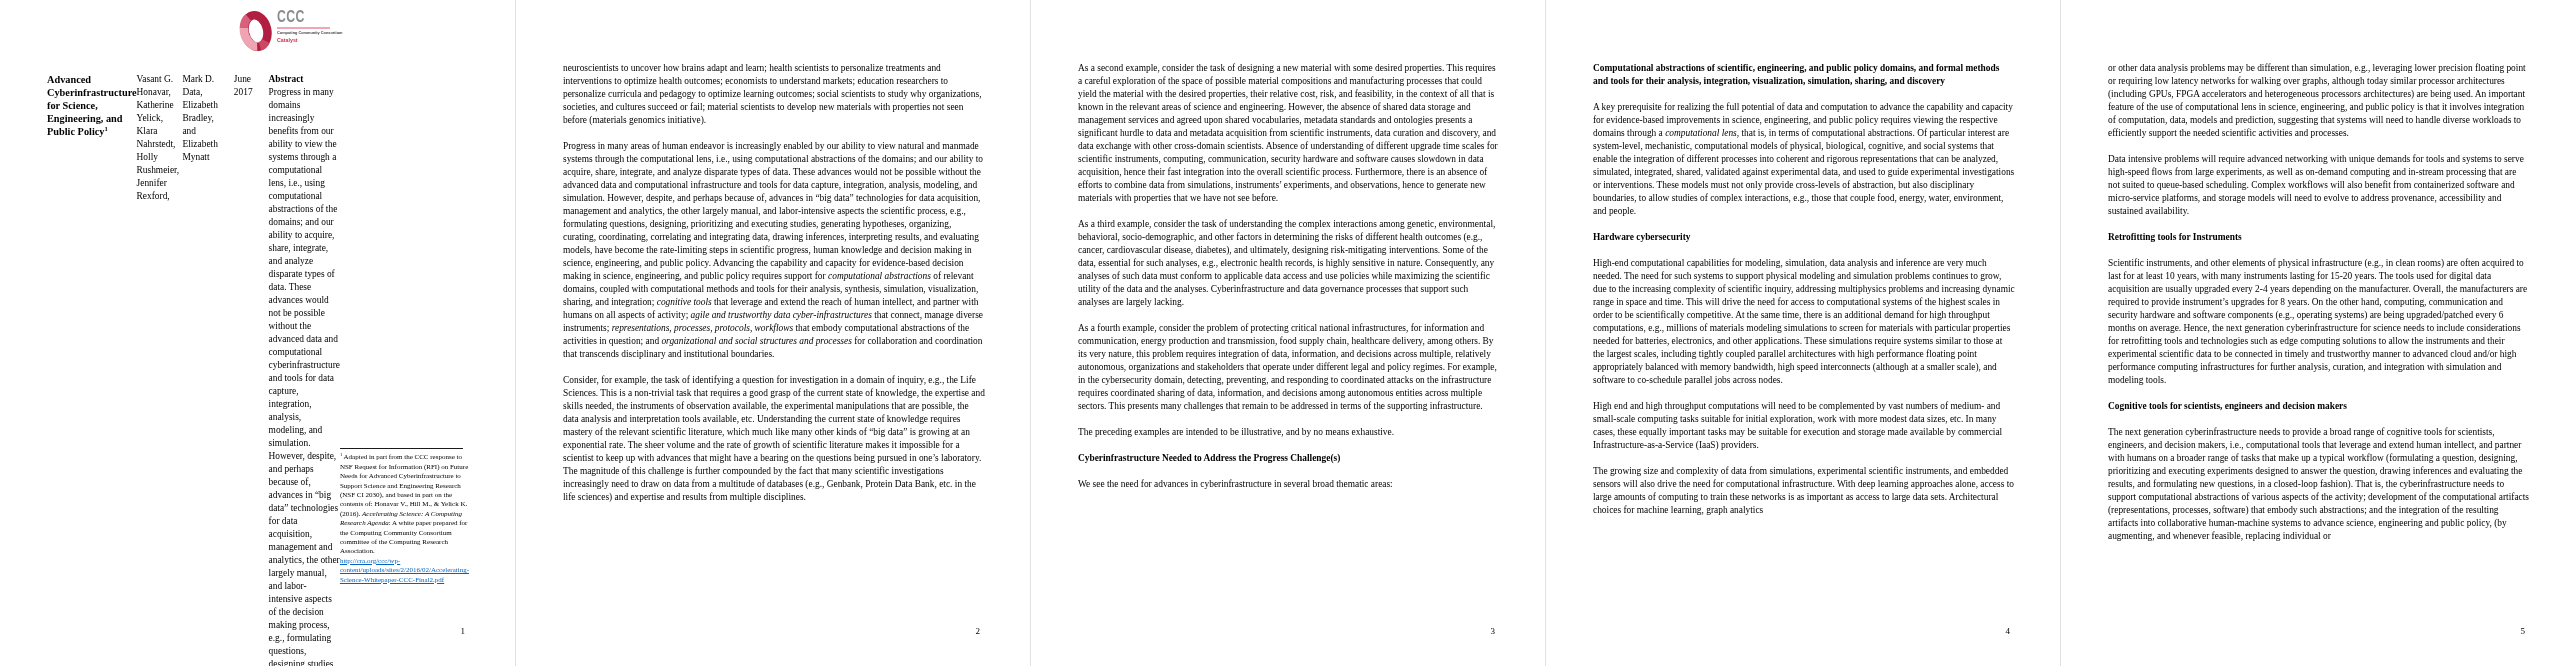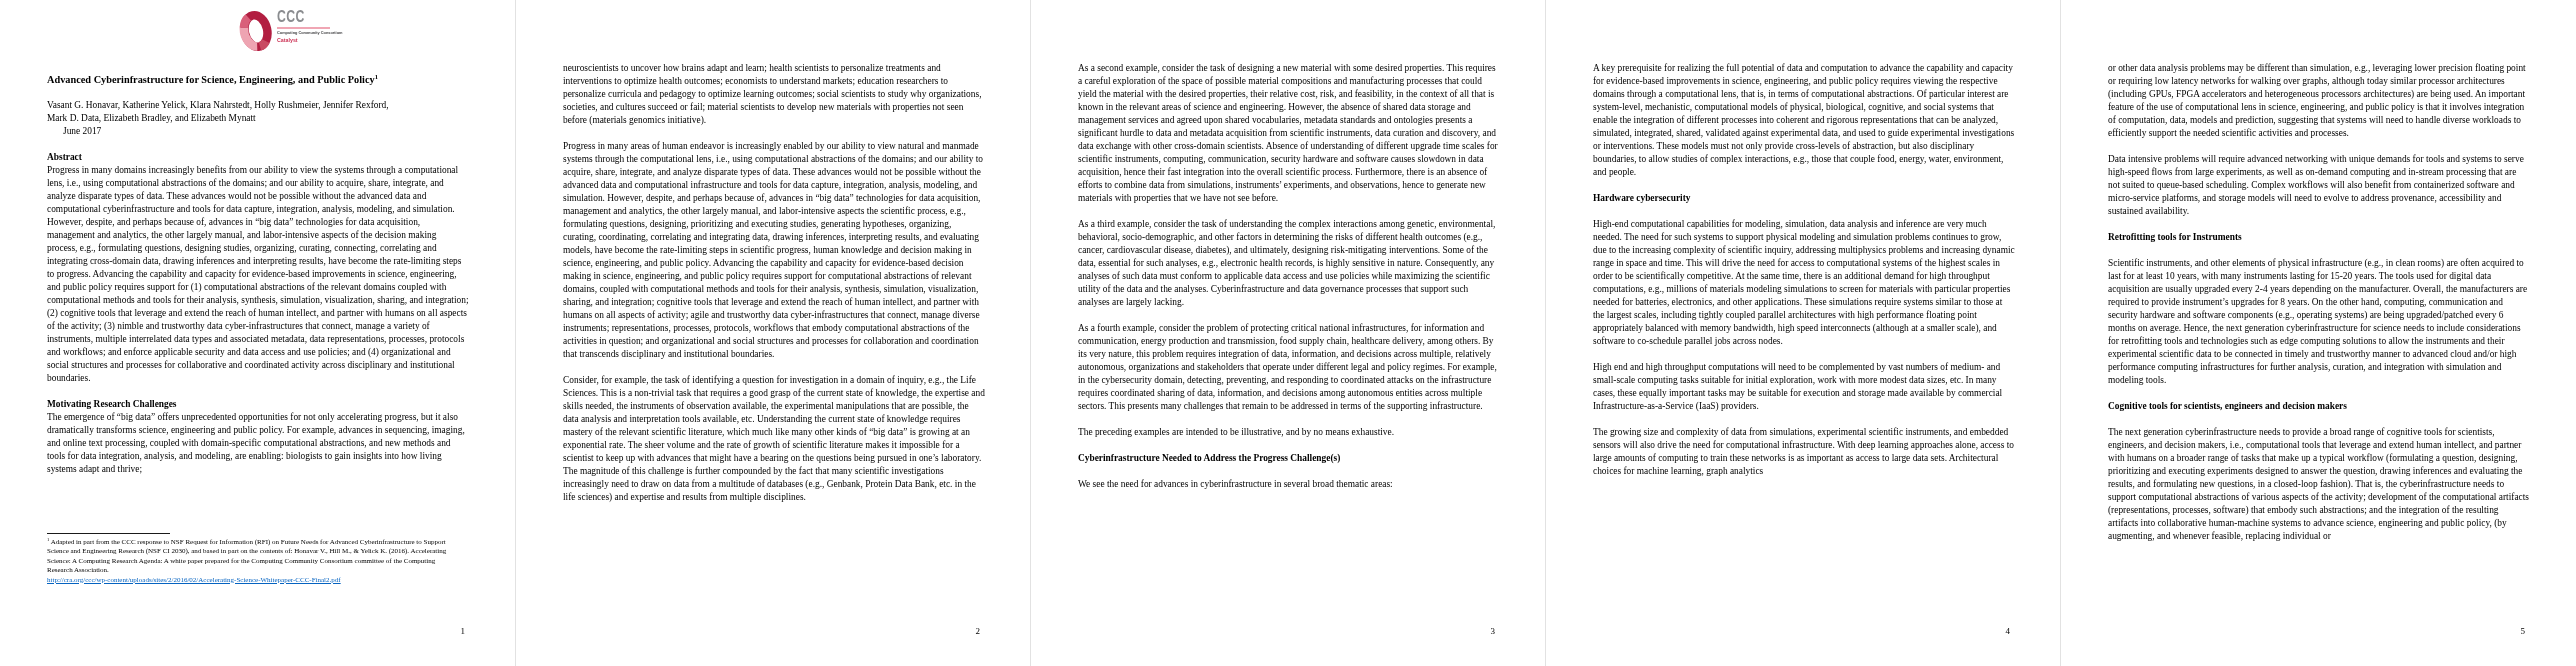--- a/index.html
+++ b/index.html
@@ -7,21 +7,21 @@
     width:2576px;height:667px;background:#f4f4f4;
     font-family:"Liberation Serif","DejaVu Serif",serif;color:#000;
   }
   .doc{display:flex;width:2576px;height:667px;background:#fff;}
   .page{
     position:relative;flex:0 0 515px;width:515px;height:667px;background:#fff;
     box-sizing:border-box;padding:62px 46px 0 47px;overflow:hidden;
     font-size:9.4px;line-height:13px;
   }
   .page + .page{border-left:0.6px solid #e2e2e2;}
-  .p1{padding-top:73px;display:flex;flex-direction:column;}
+  .p1{padding-top:73px;display:flex;flex-direction:row;}
 
   
   .logo{position:absolute;left:239px;top:5.6px;width:106px;height:56px;}
   .logo-swirl{position:absolute;left:0;top:1.1px;}
   .logo-text{position:absolute;left:38px;top:3.3px;width:67px;font-family:"Liberation Sans","DejaVu Sans",sans-serif;}
   .logo-ccc{
     font-size:17px;line-height:16.7px;font-weight:bold;color:#8a8c8f;
     transform:scaleX(.72);transform-origin:left top;letter-spacing:0.6px;
   }
   .logo-rule{width:53px;height:1.4px;background:#f0a6b4;margin-top:1.7px;}
@@ -34,21 +34,21 @@
   
   .title{font-size:10.3px;line-height:13px;font-weight:bold;margin:0 0 13px;}
   .authors{margin:0;}
   .date{margin:0 16px 13px;}
 
   
   .blocks{width:422px;}
   .para{margin:0 0 13px;}
   .hd{font-weight:bold;margin:0;}
   .hd.gap{margin-bottom:13px;}
-  .it{margin-top:39px;}
+  .it{font-style:italic;margin-top:39px;}
   sup{font-size:.65em;vertical-align:super;line-height:0;}
 
   
   .footnote{margin-top:auto;margin-bottom:82px;font-size:7px;line-height:9.4px;width:411px;}
   .fn-rule{width:123px;border-top:0.6px solid #1a1a1a;margin-bottom:3.9px;}
   .fn-text{margin:0;}
   .fn-link{color:#0563C1;text-decoration:underline;cursor:pointer;display:inline-block;}
 
   .pagenum{position:absolute;right:49px;top:625px;font-size:9px;background:#fff;padding:0 1.1px;}
 </style>
@@ -113,20 +113,21 @@
         <p class="para">As a fourth example, consider the problem of protecting critical national infrastructures, for information and communication, energy production and transmission, food supply chain, healthcare delivery, among others. By its very nature, this problem requires integration of data, information, and decisions across multiple, relatively autonomous, organizations and stakeholders that operate under different legal and policy regimes. For example, in the cybersecurity domain, detecting, preventing, and responding to coordinated attacks on the infrastructure requires coordinated sharing of data, information, and decisions among autonomous entities across multiple sectors. This presents many challenges that remain to be addressed in terms of the supporting infrastructure.</p>
         <p class="para">The preceding examples are intended to be illustrative, and by no means exhaustive.</p>
         <div class="hd gap">Cyberinfrastructure Needed to Address the Progress Challenge(s)</div>
         <p class="para">We see the need for advances in cyberinfrastructure in several broad thematic areas:</p>
       </div>
     <div class="pagenum">3</div>
   </section>
 
   <section class="page">
     <div class="blocks">
+        <div class="hd gap">Computational abstractions of scientific, engineering, and public policy domains, and formal methods and tools for their analysis, integration, visualization, simulation, sharing, and discovery</div>
         <p class="para">A key prerequisite for realizing the full potential of data and computation to advance the capability and capacity for evidence-based improvements in science, engineering, and public policy requires viewing the respective domains through a <span class="it">computational lens</span>, that is, in terms of computational abstractions. Of particular interest are system-level, mechanistic, computational models of physical, biological, cognitive, and social systems that enable the integration of different processes into coherent and rigorous representations that can be analyzed, simulated, integrated, shared, validated against experimental data, and used to guide experimental investigations or interventions.  These models must not only provide cross-levels of abstraction, but also disciplinary boundaries, to allow studies of complex interactions, e.g., those that couple food, energy, water, environment, and people.</p>
         <div class="hd gap">Hardware cybersecurity</div>
         <p class="para">High-end computational capabilities for modeling, simulation, data analysis and inference are very much needed. The need for such systems to support physical modeling and simulation problems continues to grow, due to the increasing complexity of scientific inquiry, addressing multiphysics problems and increasing dynamic range in space and time.  This will drive the need for access to computational systems of the highest scales in order to be scientifically competitive. At the same time, there is an additional demand for high throughput computations, e.g., millions of materials modeling simulations to screen for materials with particular properties needed for batteries, electronics, and other applications.  These simulations require systems similar to those at the largest scales, including tightly coupled parallel architectures with high performance floating point appropriately balanced with memory bandwidth, high speed interconnects (although at a smaller scale), and software to co-schedule parallel jobs across nodes.</p>
         <p class="para">High end and high throughput computations will need to be complemented by vast numbers of medium- and small-scale computing tasks suitable for initial exploration, work with more modest data sizes, etc. In many cases, these equally important tasks may be suitable for execution and storage made available by commercial Infrastructure-as-a-Service (IaaS) providers.</p>
         <p class="para">The growing size and complexity of data from simulations, experimental scientific instruments, and embedded sensors will also drive the need for computational infrastructure.   With deep learning approaches alone, access to large amounts of computing to train these networks is as important as access to large data sets. Architectural choices for machine learning, graph analytics</p>
       </div>
     <div class="pagenum">4</div>
   </section>
 
   <section class="page">

